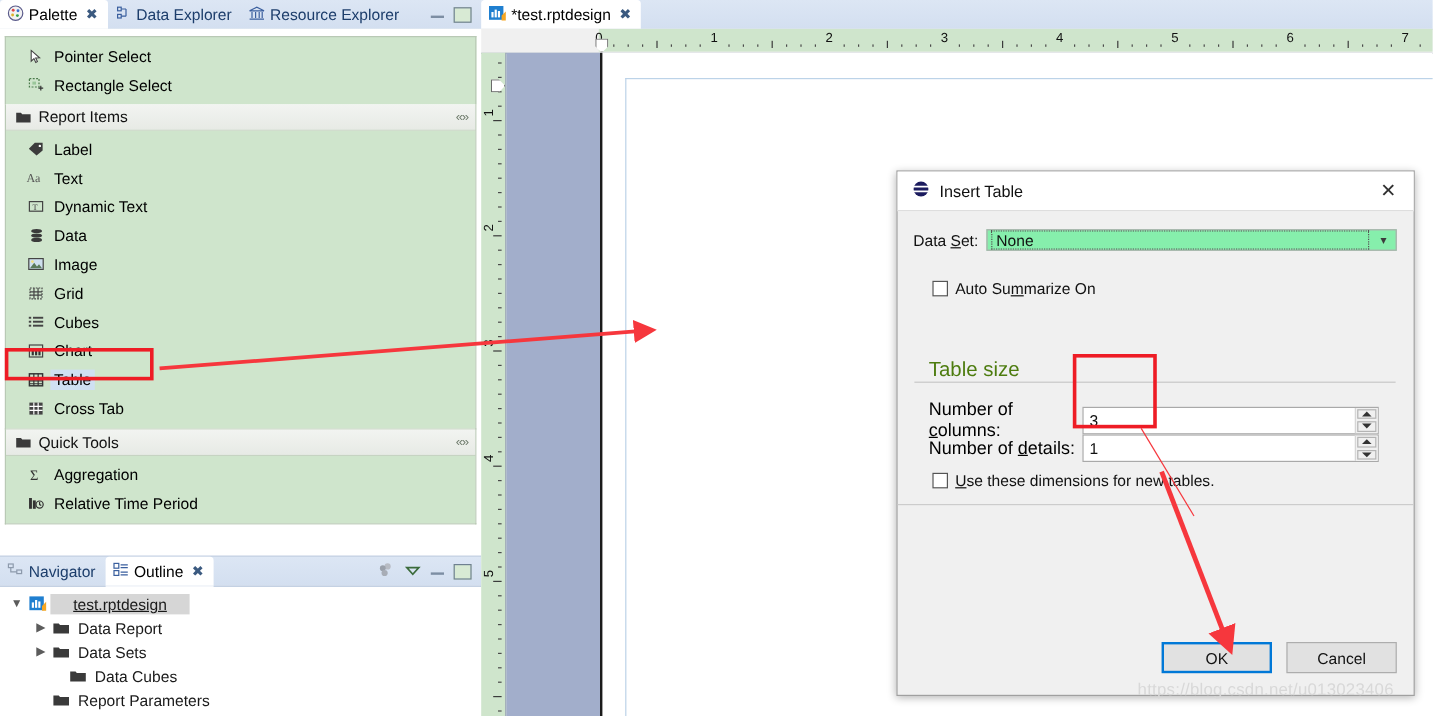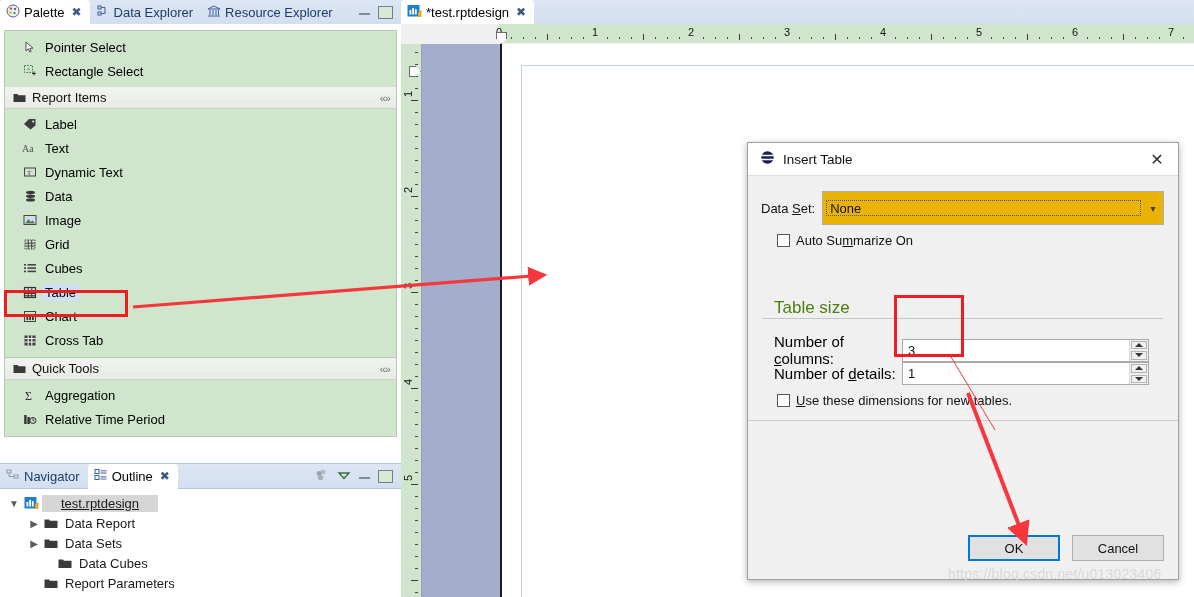--- a/index.html
+++ b/index.html
@@ -193,22 +193,22 @@
     font-size: 16px; color: #303030; cursor: default;
   }
   .dlg-body { position: absolute; left: 0; top: 33px; right: 0; bottom: 0; }
   .row-dataset {
     position: absolute; left: 13px; top: 15px; right: 14px;
     display: flex; align-items: center;
   }
   .lbl { font-size: 13px; color: #111; white-space: nowrap; }
   .lbl u { text-decoration: underline; }
   .combo {
-    margin-left: 7px; flex: 1; height: 34px;
-    background: #eab308; border: 1px solid #adadad;
+    margin-left: 7px; flex: 1; height: 18px;
+    background: #86efac; border: 1px solid #adadad;
     display: flex; align-items: center; box-sizing: border-box; justify-content: space-between;
   }
   .combo .cval {
     flex: 1; margin: 2px 2px 2px 3px; padding: 0 3px;
     font-size: 13px; color: #111;
     border: 1px dotted #555; height: 16px; line-height: 16px;
     box-sizing: border-box;
   }
   .combo .carrow {
     width: 20px; text-align: center; font-size: 10px; color: #3c3c3c;
@@ -422,40 +422,40 @@
                     <rect x="4.5" y="2" width="8.5" height="1.6" fill="#444"></rect>
                   <rect x="1" y="5.3" width="2" height="1.6" fill="#444"></rect>
                     <rect x="4.5" y="5.3" width="8.5" height="1.6" fill="#444"></rect>
                   <rect x="1" y="8.6" width="2" height="1.6" fill="#444"></rect>
                     <rect x="4.5" y="8.6" width="8.5" height="1.6" fill="#444"></rect>
                 </svg>
               </span>
               <span class="plabel">Cubes</span>
             </div>
 
-            <div class="pal-item selected">
-              <span class="pico">
-                <svg width="14" height="13" viewBox="0 0 14 13">
-                  <rect x="1.5" y="1.5" width="11" height="10" fill="none" stroke="#333" stroke-width="1.2"></rect>
-                  <path d="M1.5 4.6 H12.5 M1.5 7.4 H12.5 M1.5 9.8 H12.5 M5.2 1.5 V11.5 M8.8 1.5 V11.5" stroke="#333" fill="none"></path>
-                </svg>
-              </span>
-              <span class="plabel">Table</span>
-            </div>
-
             <div class="pal-item">
               <span class="pico">
                 <svg width="14" height="13" viewBox="0 0 14 13">
                   <rect x="1.5" y="1.5" width="11" height="10" fill="none" stroke="#444"></rect>
                   <rect x="3.4" y="6.5" width="1.8" height="3.6" fill="#333"></rect>
                   <rect x="6.2" y="4.2" width="1.8" height="5.9" fill="#333"></rect>
                   <rect x="9" y="5.6" width="1.8" height="4.5" fill="#333"></rect>
                 </svg>
               </span>
               <span class="plabel">Chart</span>
+            </div>
+
+            <div class="pal-item selected">
+              <span class="pico">
+                <svg width="14" height="13" viewBox="0 0 14 13">
+                  <rect x="1.5" y="1.5" width="11" height="10" fill="none" stroke="#333" stroke-width="1.2"></rect>
+                  <path d="M1.5 4.6 H12.5 M1.5 7.4 H12.5 M1.5 9.8 H12.5 M5.2 1.5 V11.5 M8.8 1.5 V11.5" stroke="#333" fill="none"></path>
+                </svg>
+              </span>
+              <span class="plabel">Table</span>
             </div>
 
             <div class="pal-item">
               <span class="pico">
                 <svg width="14" height="13" viewBox="0 0 14 13">
                   <rect x="1.5" y="1.5" width="11" height="10" fill="#444"></rect>
                   <path d="M1.5 4.6 H12.5 M1.5 8 H12.5 M5.2 1.5 V11.5 M8.8 1.5 V11.5" stroke="#fff" fill="none"></path>
                 </svg>
               </span>
               <span class="plabel">Cross Tab</span>

